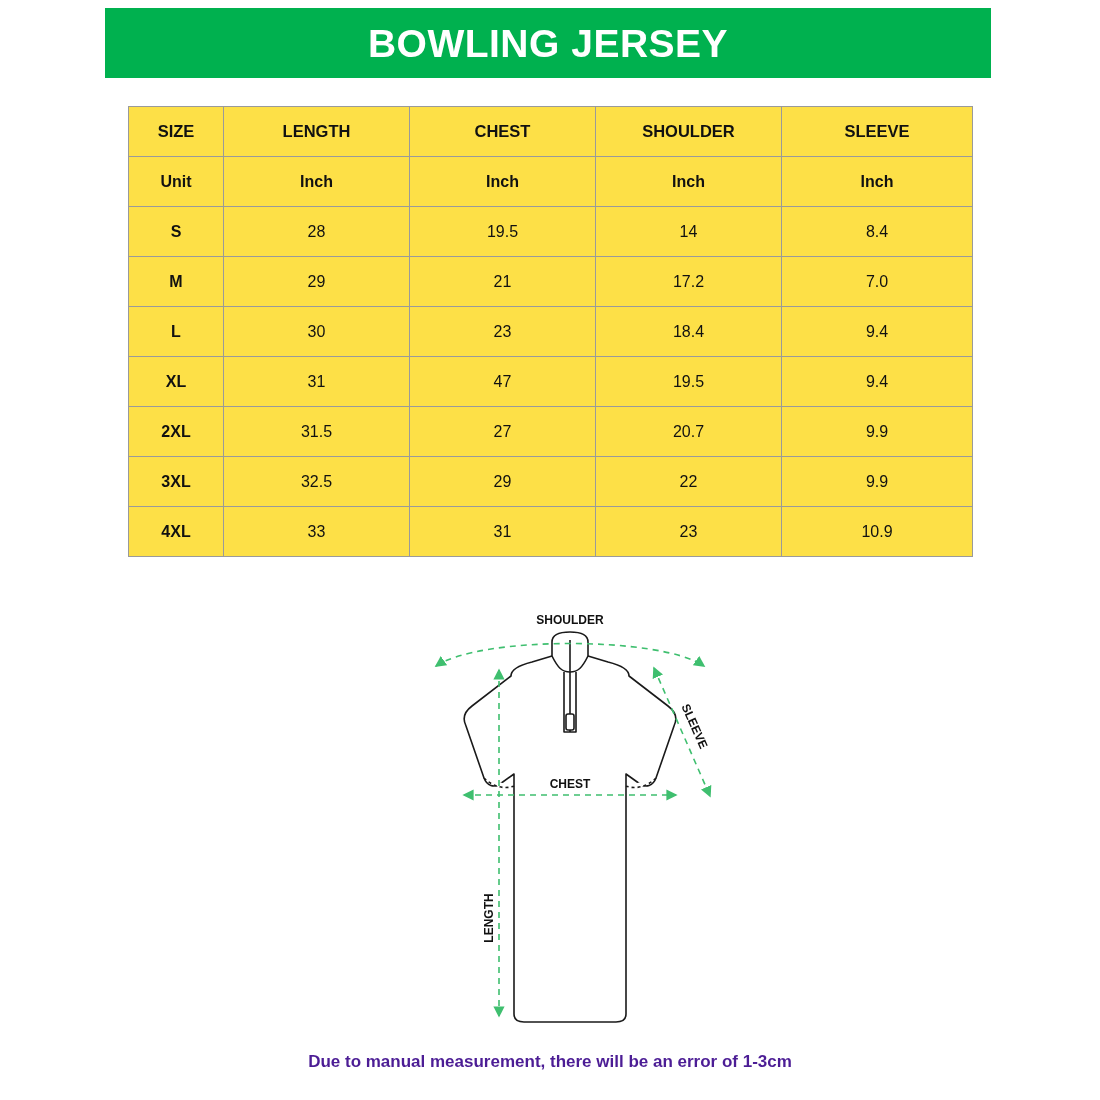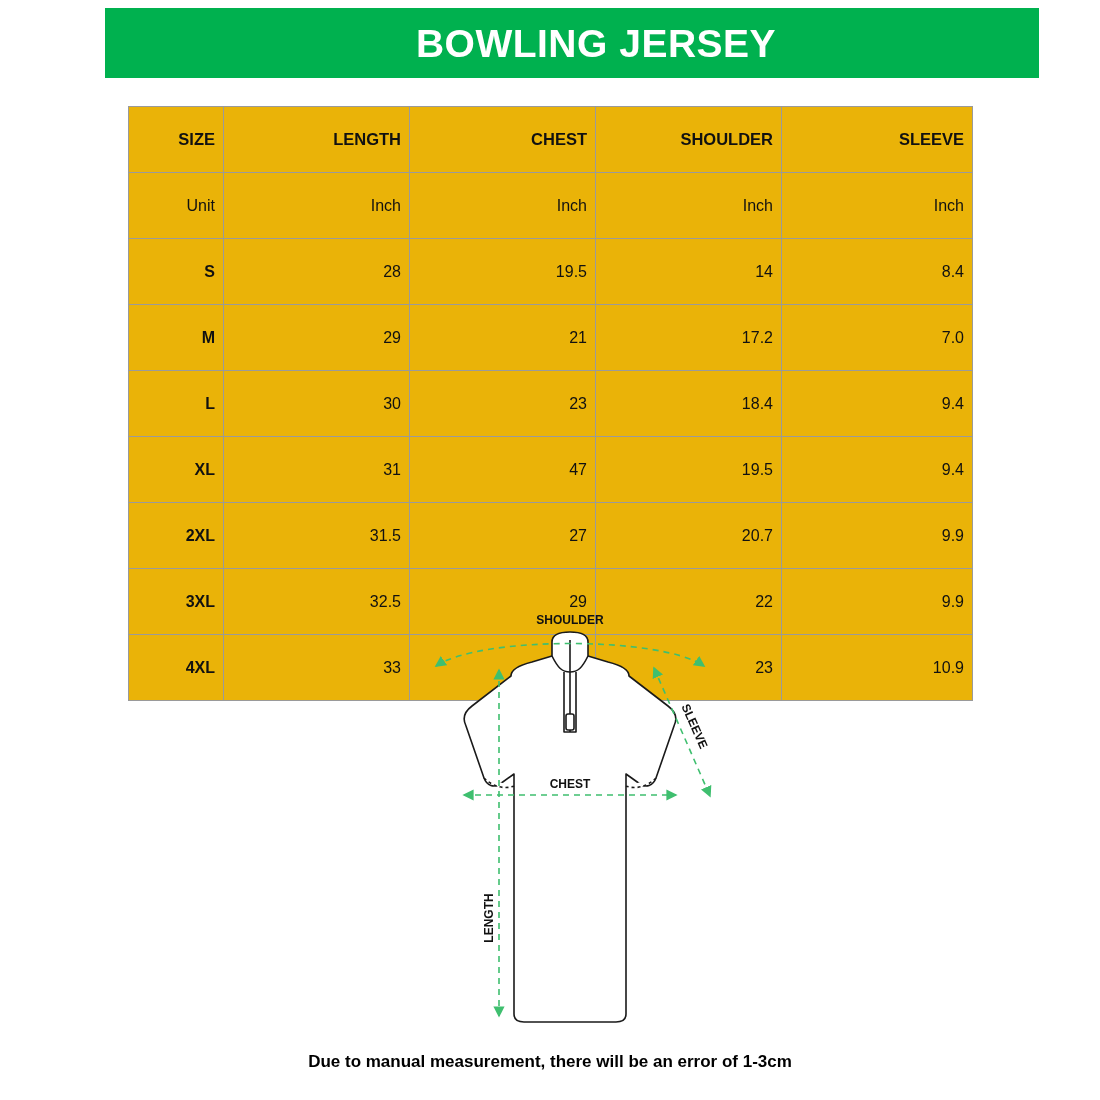--- a/index.html
+++ b/index.html
@@ -20,21 +20,20 @@
   .banner {
     position: absolute;
     left: 105px;
     top: 8px;
     width: 886px;
     height: 70px;
     background: #00b14f;
     display: flex;
     align-items: center;
     justify-content: center;
-    padding-left: 48px;
   }
   .banner-title {
     color: #ffffff;
     font-size: 39px;
     font-weight: bold;
     letter-spacing: 0.5px;
     line-height: 1;
   }
 
   
@@ -46,36 +45,36 @@
   }
   table.size-table {
     border-collapse: collapse;
     width: 100%;
     table-layout: fixed;
   }
   table.size-table td,
   table.size-table th {
     border: 1px solid #9a9a9a;
     height: 49px;
-    text-align: right;
+    text-align: center;
     vertical-align: middle;
     font-size: 16px;
-    background: #eab308;
-    padding: 8px;
+    background: #fde047;
+    padding: 0;
   }
   table.size-table th {
     font-weight: bold;
     font-size: 16.5px;
   }
   table.size-table td.col-size {
     font-weight: bold;
     font-size: 16px;
   }
   table.size-table td.unit-cell {
-    font-weight: normal;
+    font-weight: bold;
   }
   col.c-size   { width: 95px; }
   col.c-len    { width: 186px; }
   col.c-chest  { width: 186px; }
   col.c-should { width: 186px; }
   col.c-sleeve { width: 191px; }
 
   
   .diagram {
     position: absolute;
@@ -86,21 +85,21 @@
   }
   .diagram svg { display: block; }
 
   
   .footer-note {
     position: absolute;
     left: 0;
     top: 1052px;
     width: 1100px;
     text-align: center;
-    color: #000000;
+    color: #4c1d95;
     font-size: 17px;
     font-weight: bold;
   }
 </style>
 </head>
 <body>
 
 <div class="banner">
   <div class="banner-title">BOWLING JERSEY</div>
 </div>

